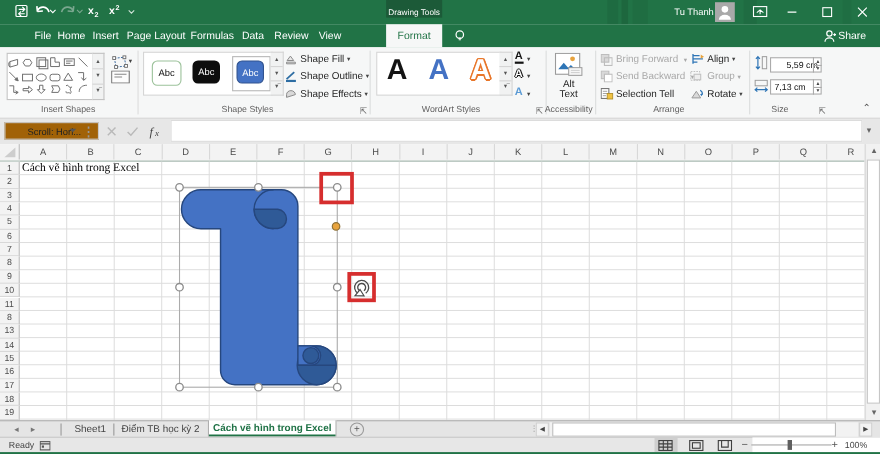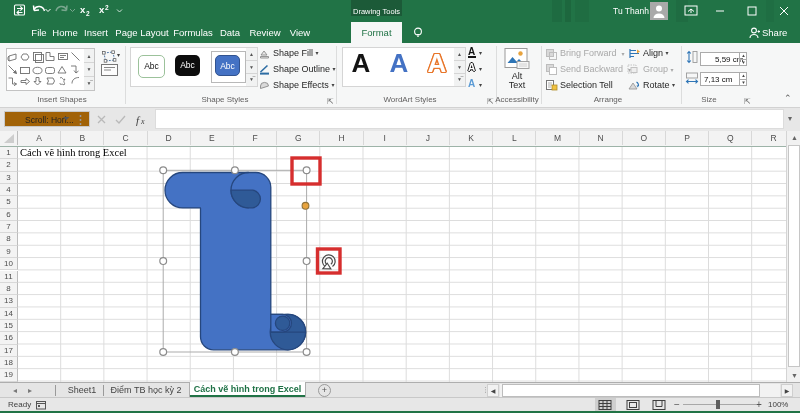--- a/index.html
+++ b/index.html
@@ -30,21 +30,21 @@
   #sheet{left:0;top:131px;width:800px;height:251px;background:#fff;}
   #colheads{position:absolute;left:0;top:0;width:786px;height:15px;background:#f3f3f3;border-bottom:1px solid #9db3a8;}
   .ch{position:absolute;top:0;height:14px;border-right:1px solid #d8d8d8;font-size:8.5px;color:#4d4d4d;text-align:center;line-height:15px;}
   .rh{position:absolute;left:0;width:17px;border-right:1px solid #bcbcbc;border-bottom:1px solid #d8d8d8;font-size:8px;color:#4d4d4d;text-align:center;background:#f3f3f3;}
   #gridlines{position:absolute;left:18px;top:16px;width:768px;height:235px;
      background-image:linear-gradient(to right,#dcdcdc 1px,transparent 1px),linear-gradient(to bottom,#dcdcdc 1px,transparent 1px);
      background-size:43.2px 12.35px;background-position:-1px -1px;}
   #vsb{position:absolute;left:786px;top:0;width:14px;height:252px;background:#f1f1f1;border-left:1px solid #d4d4d4;}
   
   #tabbar{left:0;top:382px;width:800px;height:15px;background:#e5e5e5;border-top:1px solid #aeaeae;font-size:9px;color:#444;}
-  #statusbar{left:0;top:397px;width:800px;height:14px;background:#e7e7e7;border-top:1px solid #c8c8c8;font-size:8px;color:#3f3f3f;}
+  #statusbar{left:0;top:397px;width:684px;height:14px;background:#e7e7e7;border-top:1px solid #c8c8c8;font-size:8px;color:#3f3f3f;}
   #greenline{left:0;top:411px;width:800px;height:2px;background:#217346;}
   .sep{position:absolute;top:2px;height:11px;width:1px;background:#9a9a9a;}
 </style>
 </head>
 <body>
 
 <div class="abs" id="titlebar">
   <div class="deco" style="left:552px;width:10px;opacity:.6"></div>
   <div class="deco" style="left:565px;width:6px;"></div>
   <div class="deco" style="left:575px;width:14px;opacity:.5"></div>

